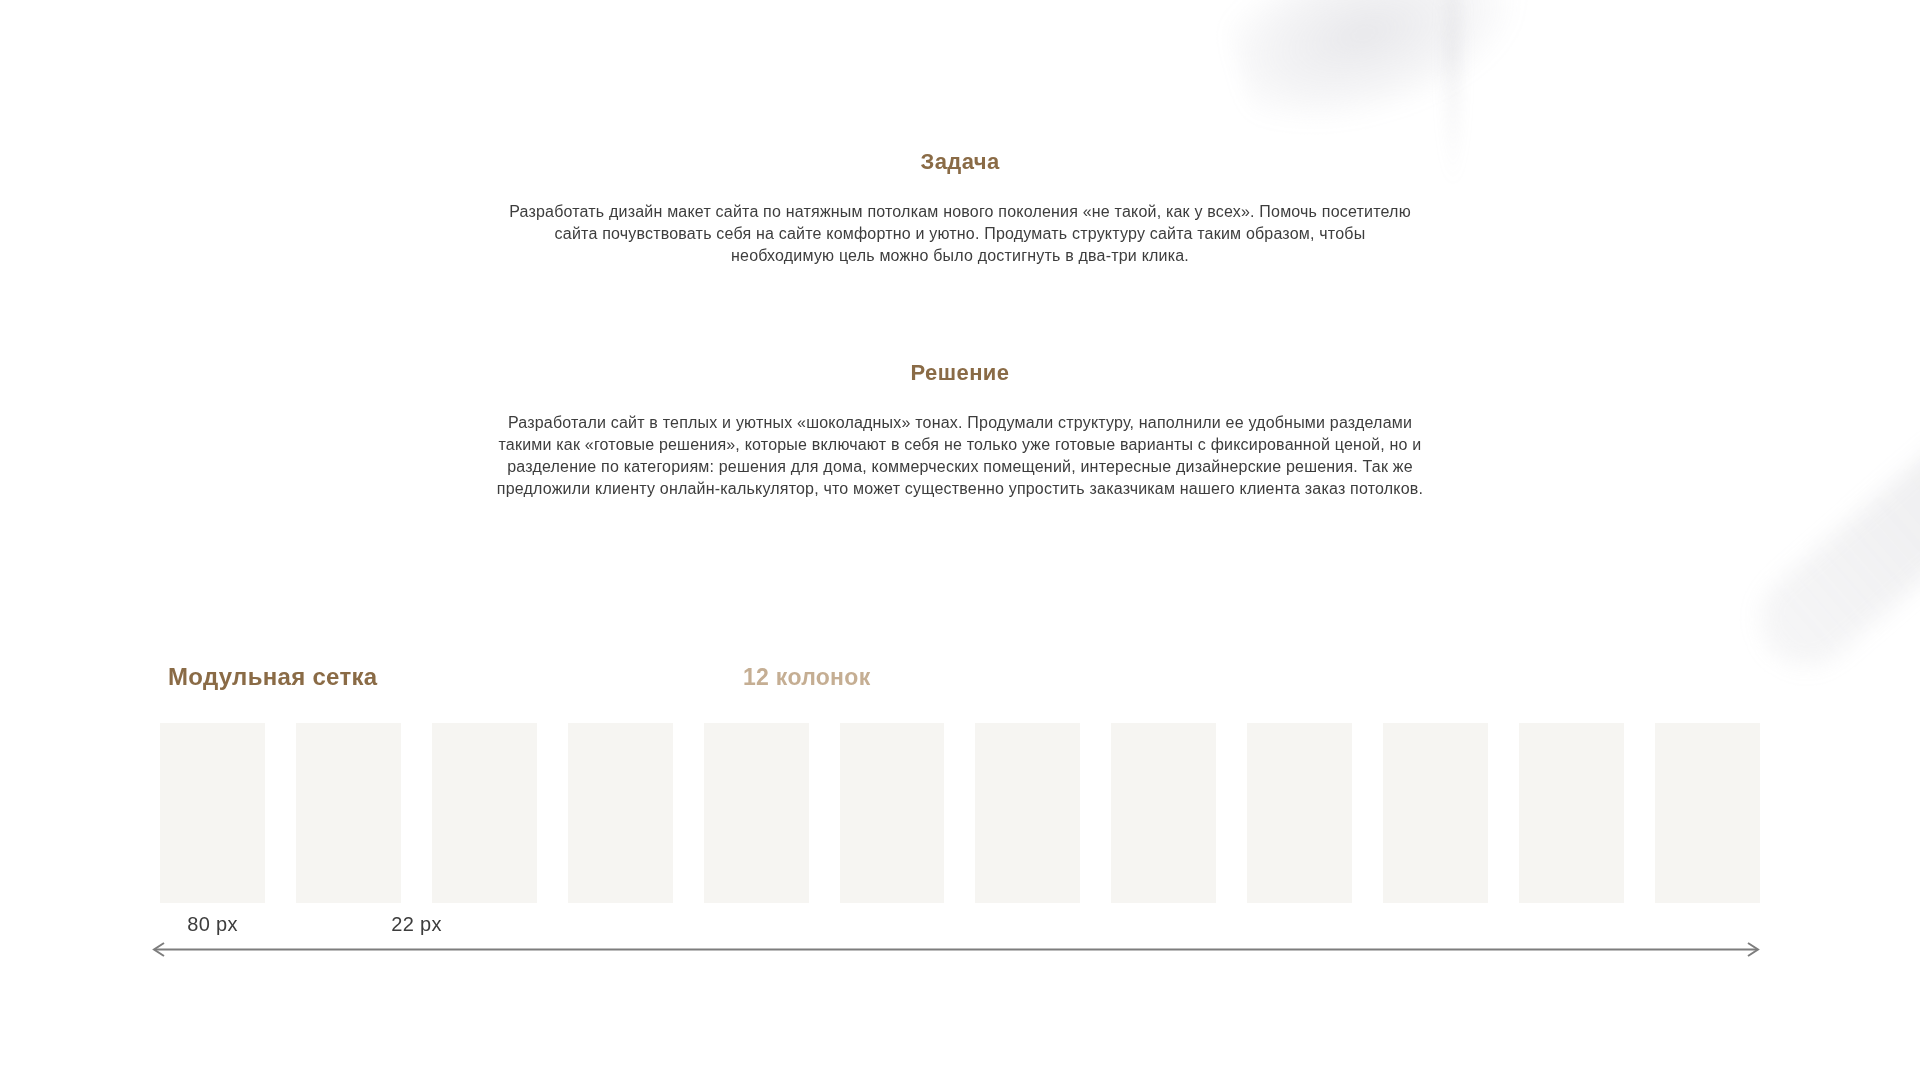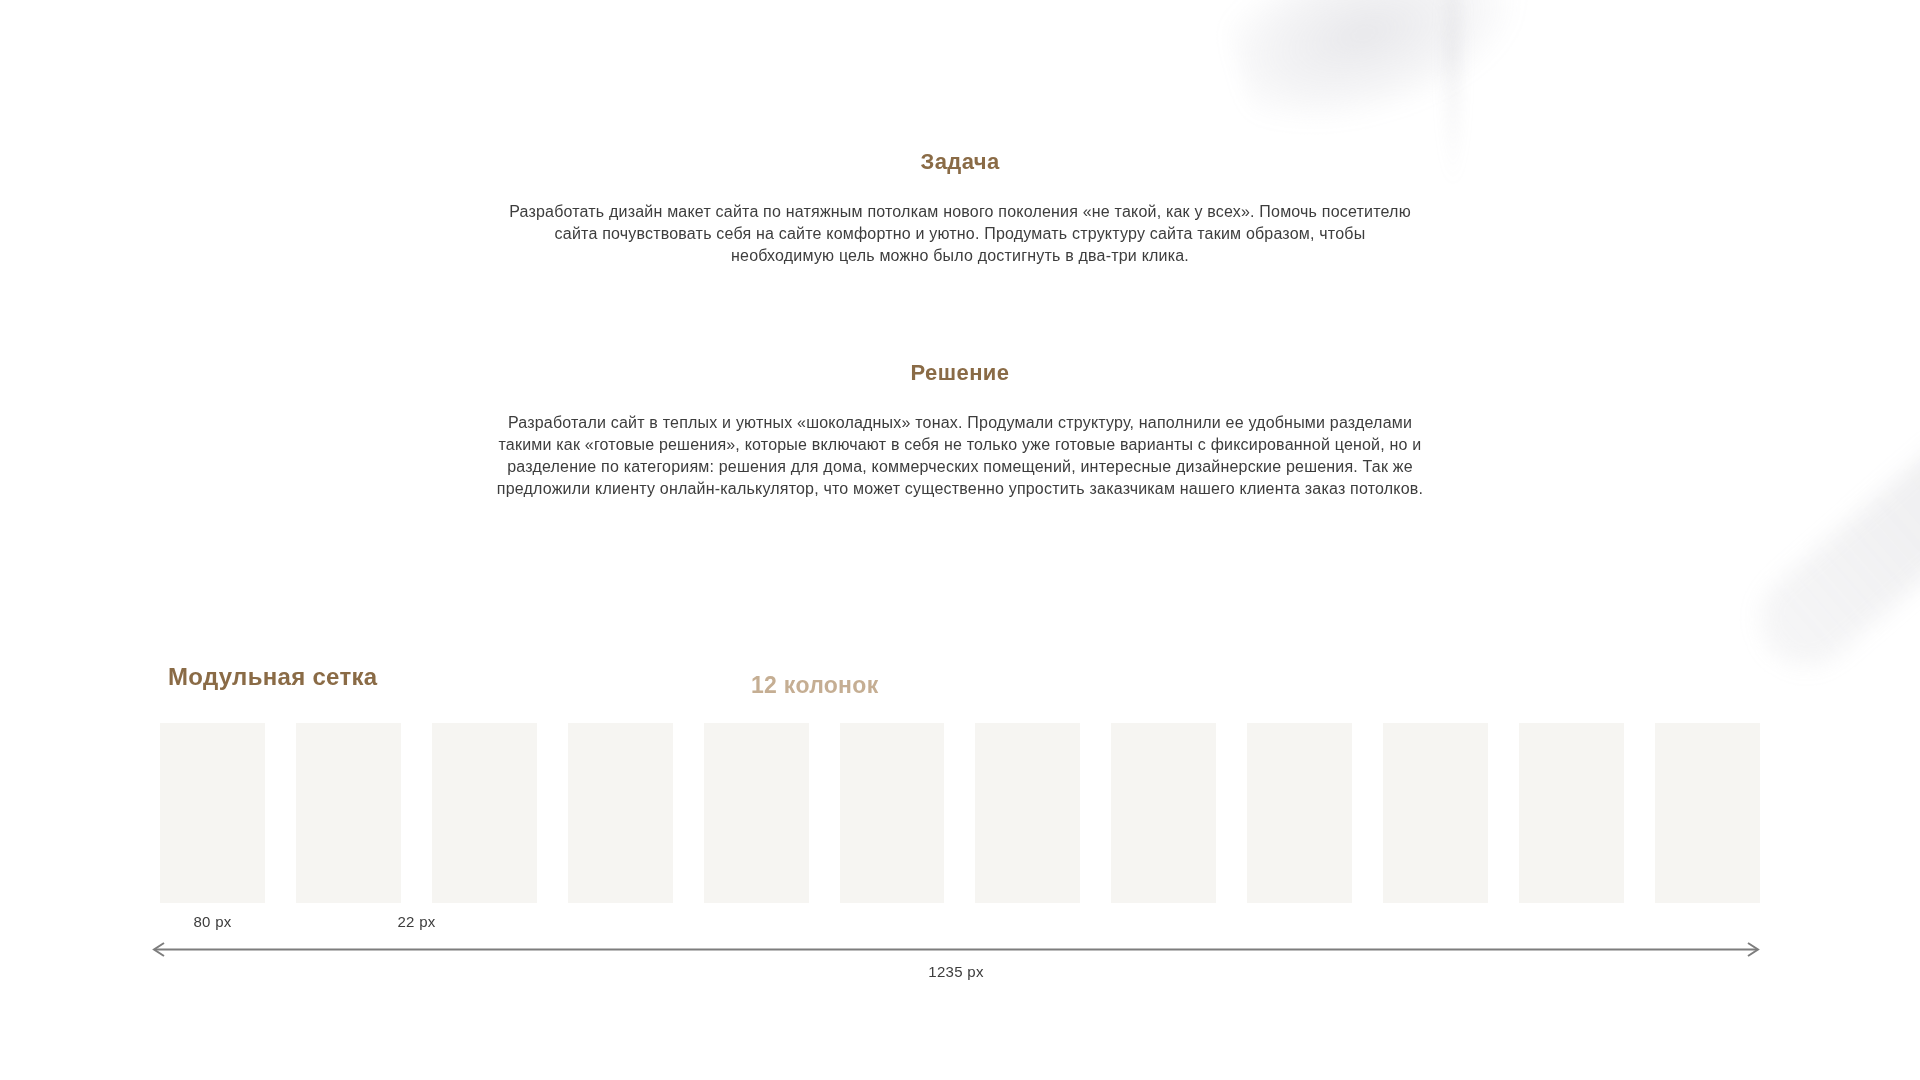--- a/index.html
+++ b/index.html
@@ -94,21 +94,21 @@
     font-size: 24px;
     line-height: 26px;
     font-weight: bold;
     letter-spacing: 0.3px;
     color: var(--heading-color, #8a6b46);
   }
   .grid-columns-label {
     position: absolute;
     left: 575px;
     top: 1px;
-    margin: 16px;
+    margin: 8px;
     font-size: 23px;
     line-height: 25px;
     font-weight: bold;
     letter-spacing: 0.3px;
     color: var(--accent-light-color, #c5ae93);
   }
   .grid-columns {
     position: absolute;
     top: 723px;
     left: 160px;
@@ -117,21 +117,21 @@
     display: grid;
     grid-template-columns: repeat(12, 1fr);
     column-gap: 31px;
   }
   .grid-column {
     background: var(--column-fill, #f6f5f2);
   }
 
   .measure-label {
     position: absolute;
-    font-size: 15px;
+    font-size: 20px;
     letter-spacing: 0.3px;
     color: var(--body-color, #3d3d3d);
     text-align: center;
   }
   .label-col-width { top: 913px; left: 160px;  width: 105px; }
   .label-gutter    { top: 913px; left: 386px;  width: 61px;  }
 
   .width-arrow {
     position: absolute;
     top: 941px;
@@ -191,15 +191,14 @@
 
   <div class="measure-label label-col-width">80 px</div>
   <div class="measure-label label-gutter">22 px</div>
 
   <svg class="width-arrow" viewBox="0 0 1612 17" xmlns="http://www.w3.org/2000/svg" aria-hidden="true">
     <line x1="5" y1="8.5" x2="1607" y2="8.5" stroke="#7d7d7d" stroke-width="2.2"></line>
     <polyline points="14,2 4,8.5 14,15" fill="none" stroke="#7d7d7d" stroke-width="2"></polyline>
     <polyline points="1598,2 1608,8.5 1598,15" fill="none" stroke="#7d7d7d" stroke-width="2"></polyline>
   </svg>
 
-  <div class="measure-label label-total-width">1235 px</div>
 
 </div>
 
 </body></html>

